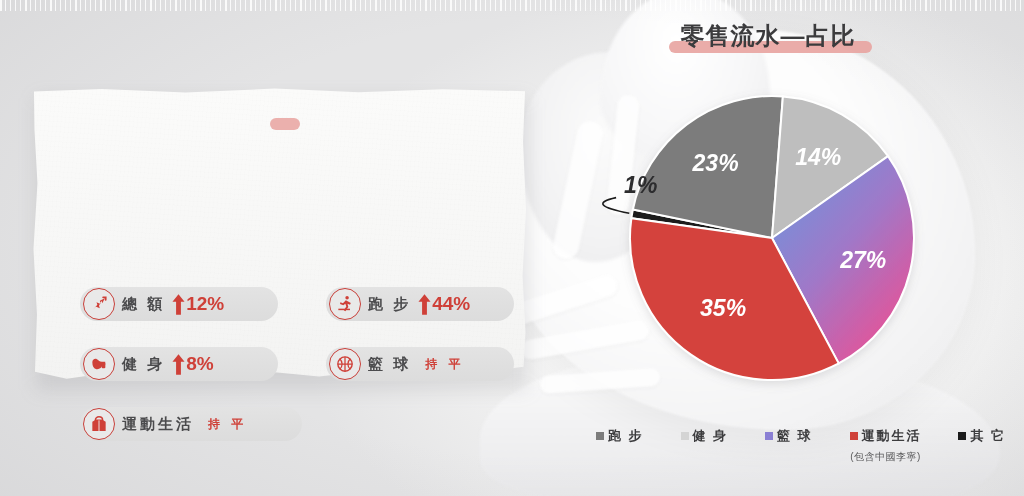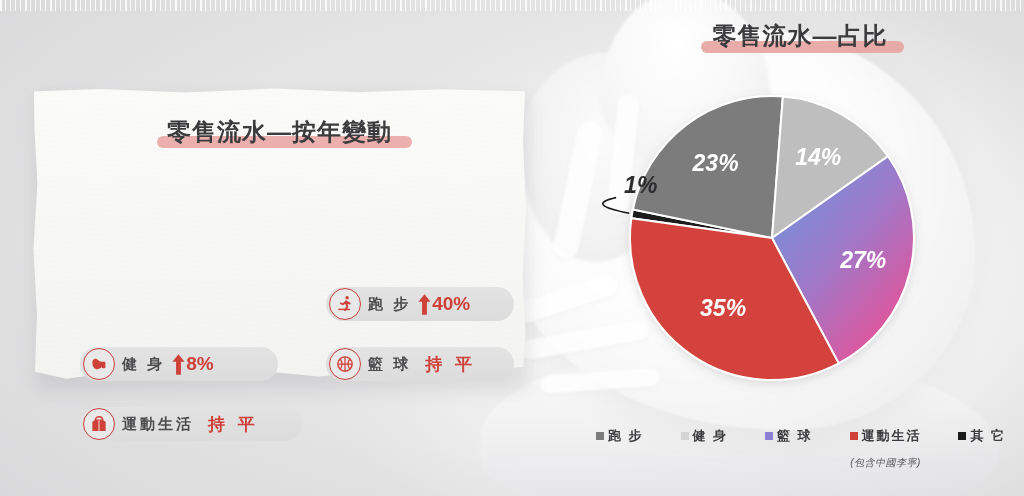--- a/index.html
+++ b/index.html
@@ -133,31 +133,31 @@
   }
   .pill .ico svg{display:block;}
   .pill .lbl{
     font-size:15px;color:#4b4b4d;font-weight:bold;letter-spacing:3px;
     white-space:nowrap;
   }
   .pill .val{
     font-size:19px;font-weight:bold;color:#cf4038;
     display:flex;align-items:center;margin-left:7px;white-space:nowrap;
   }
-  .pill .val.flat{font-size:17px;letter-spacing:4px;margin-left:14px;}
+  .pill .val.flat{font-size:12px;letter-spacing:4px;margin-left:14px;}
   .up-arrow{width:13px;height:21px;margin-right:1px;flex:0 0 auto;}
 
   #pill-total   {left:48px; top:199px; width:198px;}
   #pill-run     {left:294px;top:199px; width:188px;}
   #pill-fitness {left:48px; top:259px; width:198px;}
   #pill-basket  {left:294px;top:259px; width:188px;}
   #pill-life    {left:48px; top:319px; width:222px;}
 
   
-  #pie-title-wrap{position:absolute;left:600px;top:20px;width:400px;text-align:center;}
+  #pie-title-wrap{position:absolute;left:568px;top:20px;width:400px;text-align:center;}
   #pie-title{
     position:relative;display:inline-block;
     font-size:24px;font-weight:bold;color:#3b3b3d;letter-spacing:1px;
     padding:0 6px;z-index:2;
   }
   #pie-title .hl{
     position:absolute;left:-6px;right:-10px;bottom:-1px;height:12px;
     background:#e8a5a2;border-radius:7px;z-index:-1;opacity:.92;
   }
 
@@ -171,21 +171,21 @@
 
   
   #legend{
     position:absolute;left:596px;top:427px;width:410px;
     display:flex;align-items:flex-start;justify-content:space-between;
   }
   .leg-item{display:flex;flex-direction:column;align-items:center;}
   .leg-row{display:flex;align-items:center;}
   .leg-sw{width:8px;height:8px;margin-right:4px;flex:0 0 auto;}
   .leg-txt{font-size:13px;font-weight:bold;color:#3c3c3e;letter-spacing:2px;white-space:nowrap;}
-  .leg-sub{font-size:10px;color:#5a5a5c;margin-top:11px;white-space:nowrap;letter-spacing:.5px;font-style:italic;}
+  .leg-sub{font-size:10px;color:#5a5a5c;margin-top:5px;white-space:nowrap;letter-spacing:.5px;}
 </style>
 </head>
 <body>
 
 <div id="bg-photo">
   <div class="base"></div>
   <div class="shoe-sole"></div>
   <div class="shoe-body"></div>
   <div class="shoe-collar"></div>
   <div class="shoe-tongue"></div>
@@ -203,39 +203,53 @@
 
 <div id="left-card">
   <div class="paper-shadow"></div>
   <div class="paper">
     <div class="fiber"></div>
   </div>
 
   <div id="card-title-wrap">
     <div id="card-title">
       <span class="hl"></span>
-      <span>零售流水—按年變動</span>
-    </div>
-  </div>
-
+    </div>
+  </div>
+
+  <div class="pill" id="pill-total">
+    <span class="ico">
+      <svg width="20" height="20" viewBox="0 0 24 24">
+        <path d="M5 19 L10 13 L9 10 L14 12 L13 8 L19 5 L16 11 L15 8 L12 14 L13 17 L8 15 Z" fill="#cf4038"></path>
+        <path d="M17 4 L20 4 L20 7" fill="none" stroke="#cf4038" stroke-width="2.2" stroke-linecap="round"></path>
+      </svg>
+    </span>
+    <span class="lbl">總 額</span>
+    <span class="val">
+      <svg class="up-arrow" viewBox="0 0 14 22">
+        <path d="M7 0 L13.5 8 L9.6 8 L9.6 22 L4.4 22 L4.4 8 L0.5 8 Z" fill="#cf4038"></path>
+      </svg>
+      <span>12%</span>
+    </span>
+  </div>
 
   <div class="pill" id="pill-run">
     <span class="ico">
       <svg width="20" height="20" viewBox="0 0 24 24">
         <circle cx="14.5" cy="4.6" r="2.1" fill="#cf4038"></circle>
         <path d="M13 7.5 L9.5 11 L6.5 10 L6 12 L10 13.6 L12.4 11.6 L13.6 15 L10.6 19.5 L12.4 20.6 L16 15.6 L15 11.6 L18 12.8 L19 10.8 Z" fill="#cf4038"></path>
         <rect x="4" y="17.6" width="14" height="1.8" fill="#cf4038"></rect>
       </svg>
     </span>
     <span class="lbl">跑 步</span>
     <span class="val">
       <svg class="up-arrow" viewBox="0 0 14 22">
         <path d="M7 0 L13.5 8 L9.6 8 L9.6 22 L4.4 22 L4.4 8 L0.5 8 Z" fill="#cf4038"></path>
       </svg>
-      <span>40%</span>
+      <span>44%</span>
     </span>
   </div>
 
   <div class="pill" id="pill-fitness">
     <span class="ico">
       <svg width="20" height="20" viewBox="0 0 24 24">
         <path d="M4 10 C4 6.5 7 5 9.5 6.2 C11.6 7.2 12.6 9.4 15.4 9.4 L19.5 9.4 L19.5 13 L16.5 13 C15.4 16.6 12.4 18.6 9 18.2 C5.6 17.8 4 15 4 10 Z" fill="#cf4038"></path>
         <rect x="15.2" y="10.6" width="4.4" height="6.4" rx="1.1" fill="#cf4038"></rect>
       </svg>
     </span>

